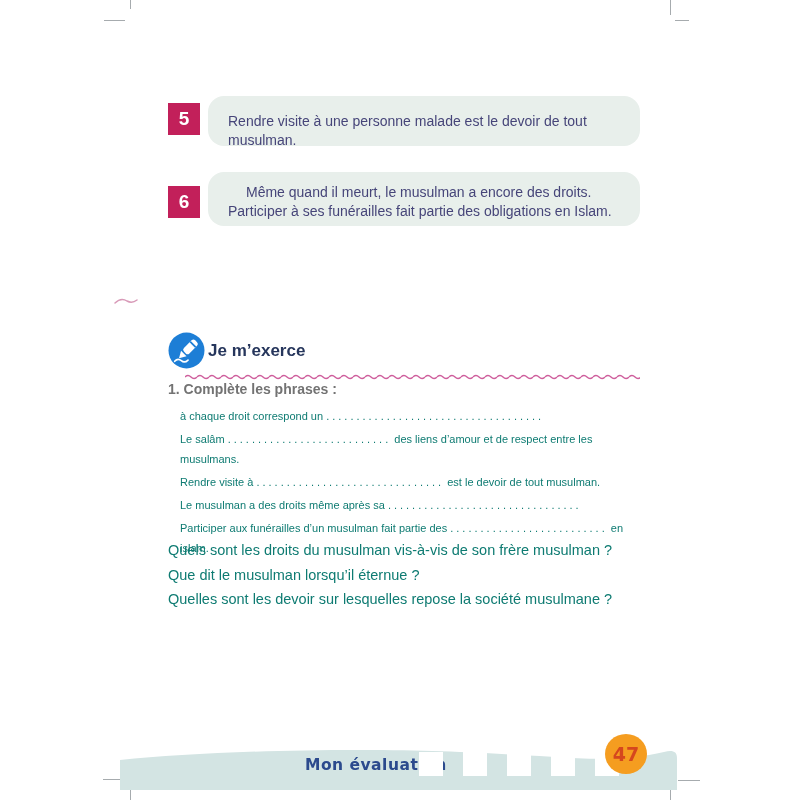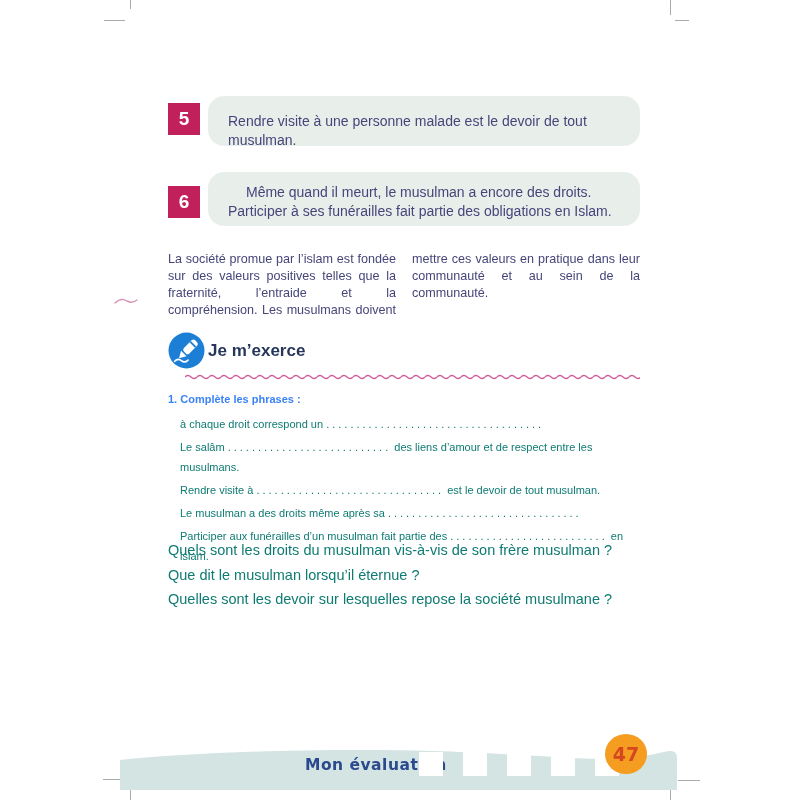--- a/index.html
+++ b/index.html
@@ -39,21 +39,21 @@
 
   
   .exerce{position:absolute;left:168px;top:332px;width:472px;height:44px;}
   .pencil-badge{position:absolute;left:0;top:0;width:37px;height:37px;}
   .exerce-title{position:absolute;left:40px;top:9px;font-size:17px;font-weight:700;color:#26365c;}
   .wavy{position:absolute;left:17px;top:35px;}
 
   
   .section1{position:absolute;left:168px;top:377px;width:476px;}
   .section2{position:absolute;left:168px;top:543px;width:476px;}
-  .sec-title{margin:16px 0 9px 0;font-size:11px;font-weight:700;color:#3b82f6;}
+  .sec-title{margin:4px 0 9px 0;font-size:14px;font-weight:700;color:#737373;}
   .fill-line{margin:0 0 3px 12px;font-size:11px;line-height:20px;color:#0e7b72;}
   .dots{letter-spacing:3px;}
   .question{margin:0 0 10px 0;font-size:14.5px;line-height:14.5px;color:#0e7b72;}
 
   
   .footer-band{position:absolute;left:120px;top:748px;width:560px;height:42px;}
   .footer-band svg{position:absolute;left:0;top:0;width:100%;height:100%;}
   .eval-label{position:absolute;left:185px;top:8px;font-size:15.5px;font-weight:700;
         color:#2b4a8d;letter-spacing:0.5px;font-family:"DejaVu Sans","Liberation Sans",sans-serif;}
   .eval-boxes{position:absolute;left:299px;top:4px;display:flex;gap:20px;}
@@ -85,23 +85,20 @@
     </div>
   </div>
 
   <div class="item item6">
     <div class="item-num">6</div>
     <div class="item-bubble">
       <p>Même quand il meurt, le musulman a encore des droits. Participer à ses funérailles fait partie des obligations en Islam.</p>
     </div>
   </div>
 
-  <div class="intro">
-    <p>La société promue par l’islam est fondée sur des valeurs positives telles que la fraternité, l’entraide et la compréhension. Les musulmans doivent mettre ces valeurs en pratique dans leur communauté et au sein de la communauté.</p>
-  </div>
 
   <div class="margin-squiggle">
     <svg width="26" height="12" viewBox="0 0 26 12">
       <path d="M2 8 Q 8 2 14 6 Q 19 9 24 5" stroke="#d89ab8" stroke-width="1.5" fill="none" stroke-linecap="round"></path>
     </svg>
   </div>
 
   <div class="exerce">
     <span class="pencil-badge">
       <svg viewBox="0 0 36 36" width="37" height="37">

